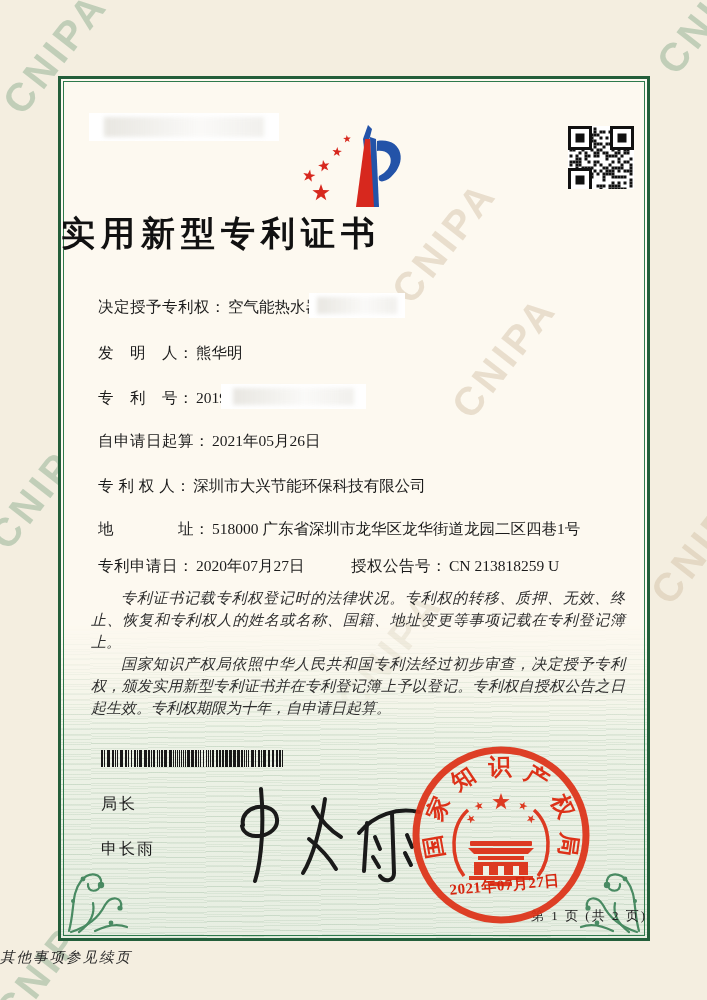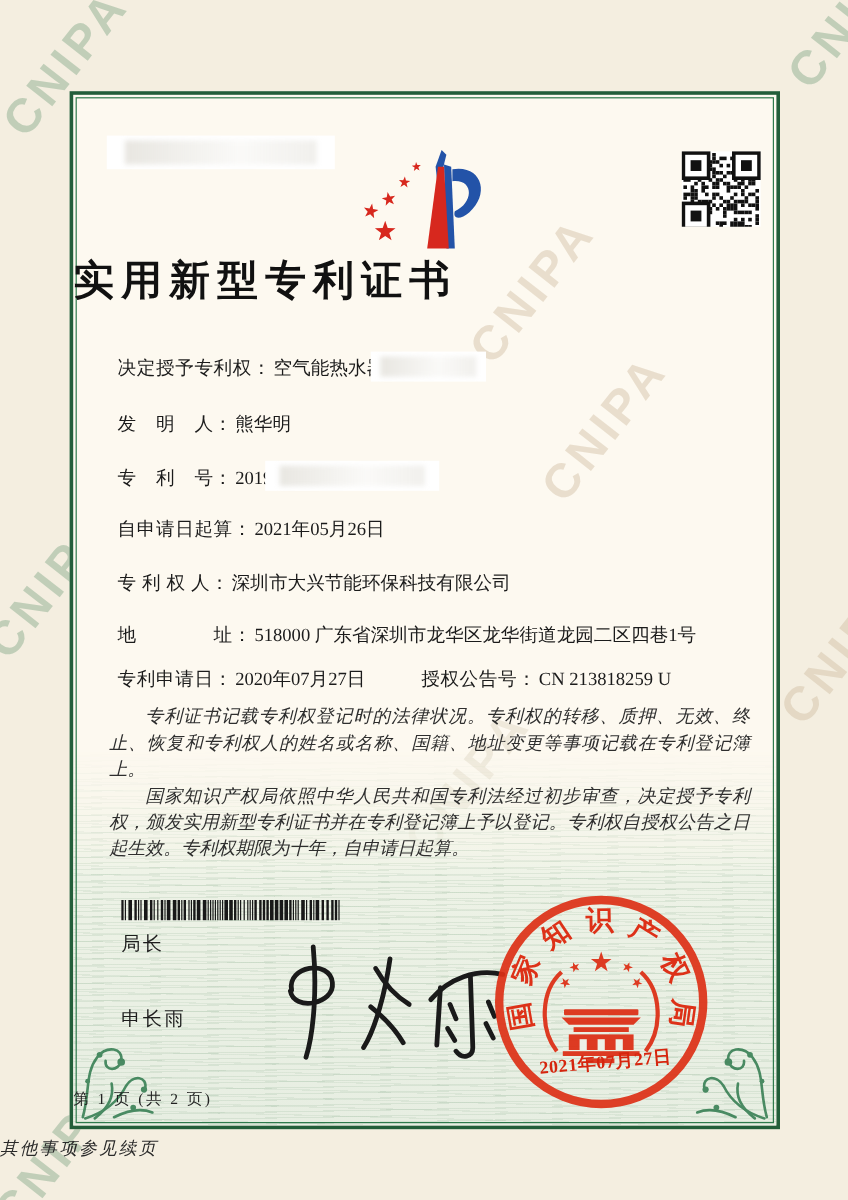--- a/index.html
+++ b/index.html
@@ -69,21 +69,21 @@
   .paragraphs p{margin:0;text-indent:2em;}
   
   .barcode{position:absolute;left:40px;top:671px;z-index:6;}
   .sig-label{
     position:absolute;left:40px;z-index:6;color:#1d1d1d;
     font-family:"Liberation Sans", sans-serif;font-size:16px;letter-spacing:2px;
   }
   .signature{position:absolute;left:148px;top:700px;z-index:6;}
   .seal{position:absolute;left:347px;top:663px;z-index:7;}
   .page-no{
-    position:absolute;left:0;right:0;top:828px;text-align:left;
+    position:absolute;left:0;right:0;top:828px;text-align:right;
     font-size:13px;color:#222;letter-spacing:2px;z-index:6;
   }
   .continuation{
     position:absolute;left:0;right:0;top:948px;text-align:left;z-index:3;
     font-size:14.5px;font-style:italic;color:#2a2a2a;letter-spacing:2px;
   }
 </style>
 </head>
 <body>
 
@@ -401,21 +401,21 @@
         <rect x="160" y="0" width="1" height="17"></rect>
         <rect x="162" y="0" width="3" height="17"></rect>
         <rect x="167" y="0" width="2" height="17"></rect>
         <rect x="171" y="0" width="2" height="17"></rect>
         <rect x="175" y="0" width="2" height="17"></rect>
         <rect x="178" y="0" width="2" height="17"></rect>
         <rect x="181" y="0" width="1" height="17"></rect>
       </g>
   </svg>
 
-  <div class="sig-label" style="top:698px">局长</div>
+  <div class="sig-label" style="top:715px">局长</div>
   <div class="sig-label" style="top:760px">申长雨</div>
 
   <svg class="signature" width="230" height="112" viewBox="0 0 230 112">
     <g fill="none" stroke="#1a1a1a" stroke-width="4" stroke-linecap="round">
       <path d="M34,46 C30,26 66,20 68,40 C70,58 36,64 33,47"></path>
       <path d="M52,10 C55,42 53,80 46,102"></path>
       <path d="M104,28 C112,42 122,52 132,58"></path>
       <path d="M116,20 C112,48 104,78 94,94"></path>
       <path d="M100,60 C110,68 120,78 127,90"></path>
       <path d="M150,54 C165,36 188,28 210,33"></path>

